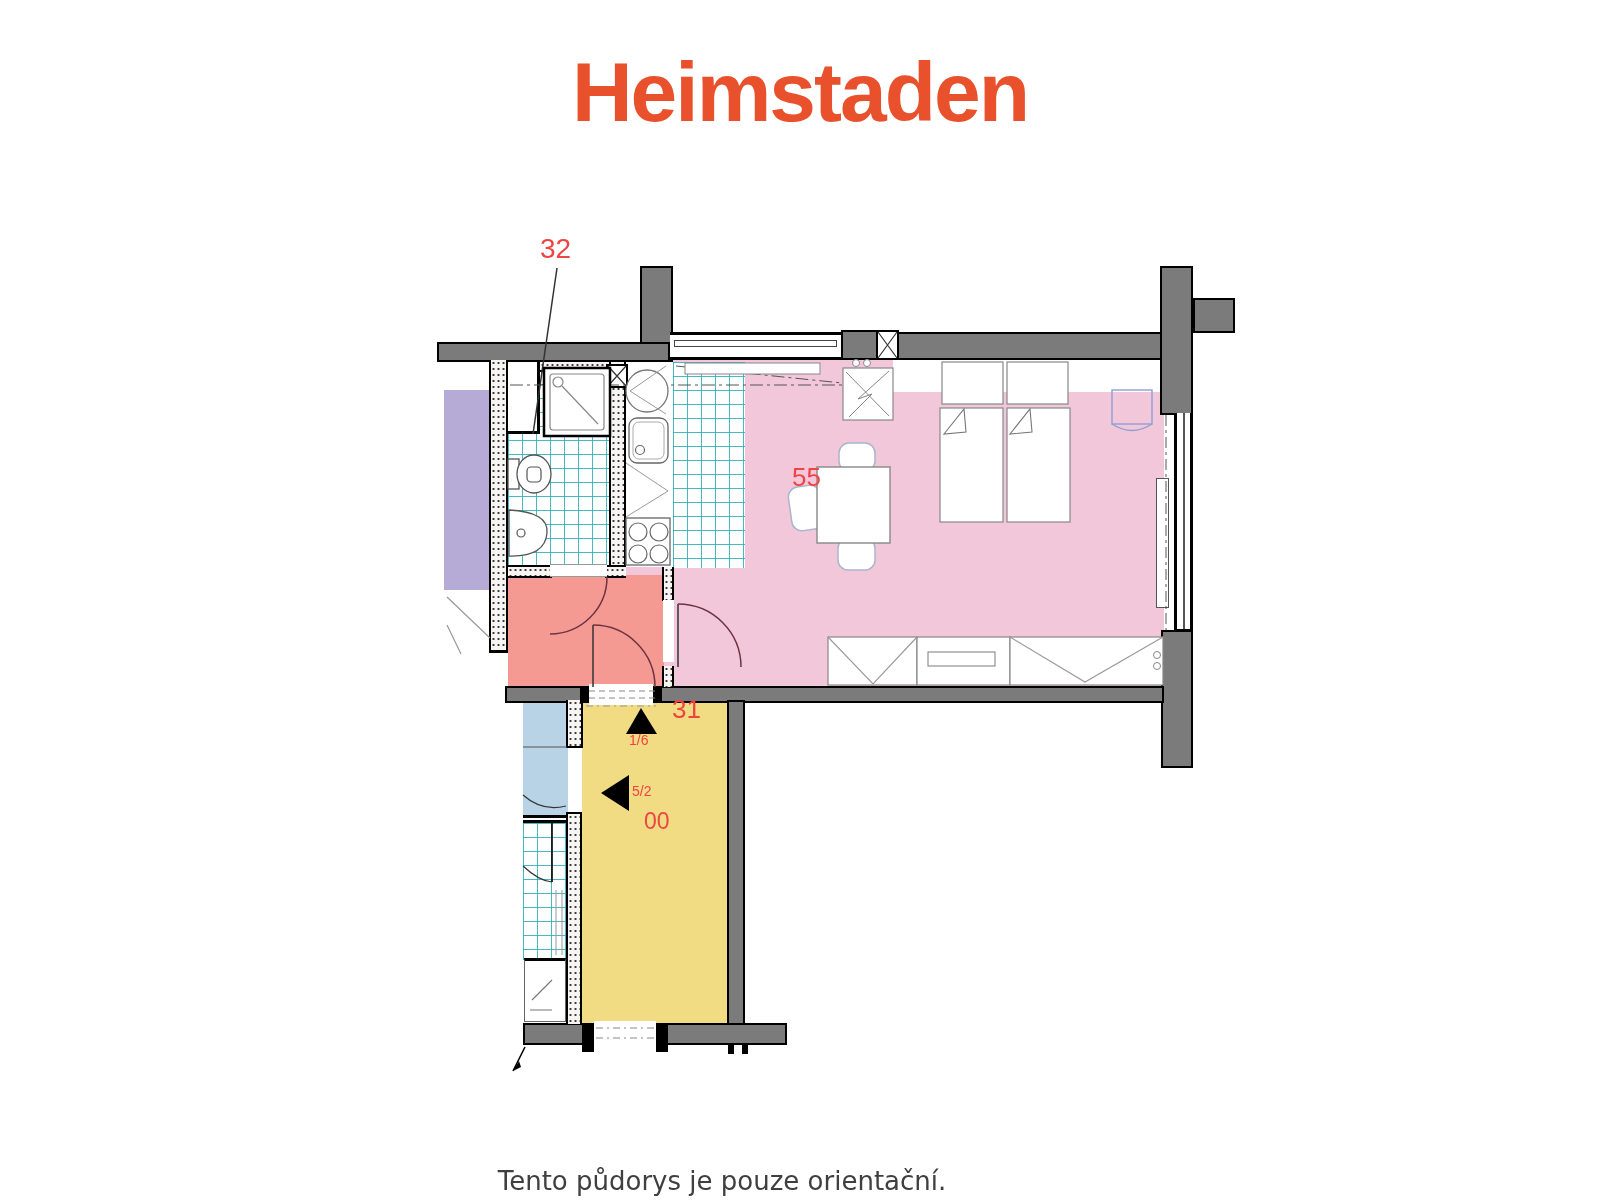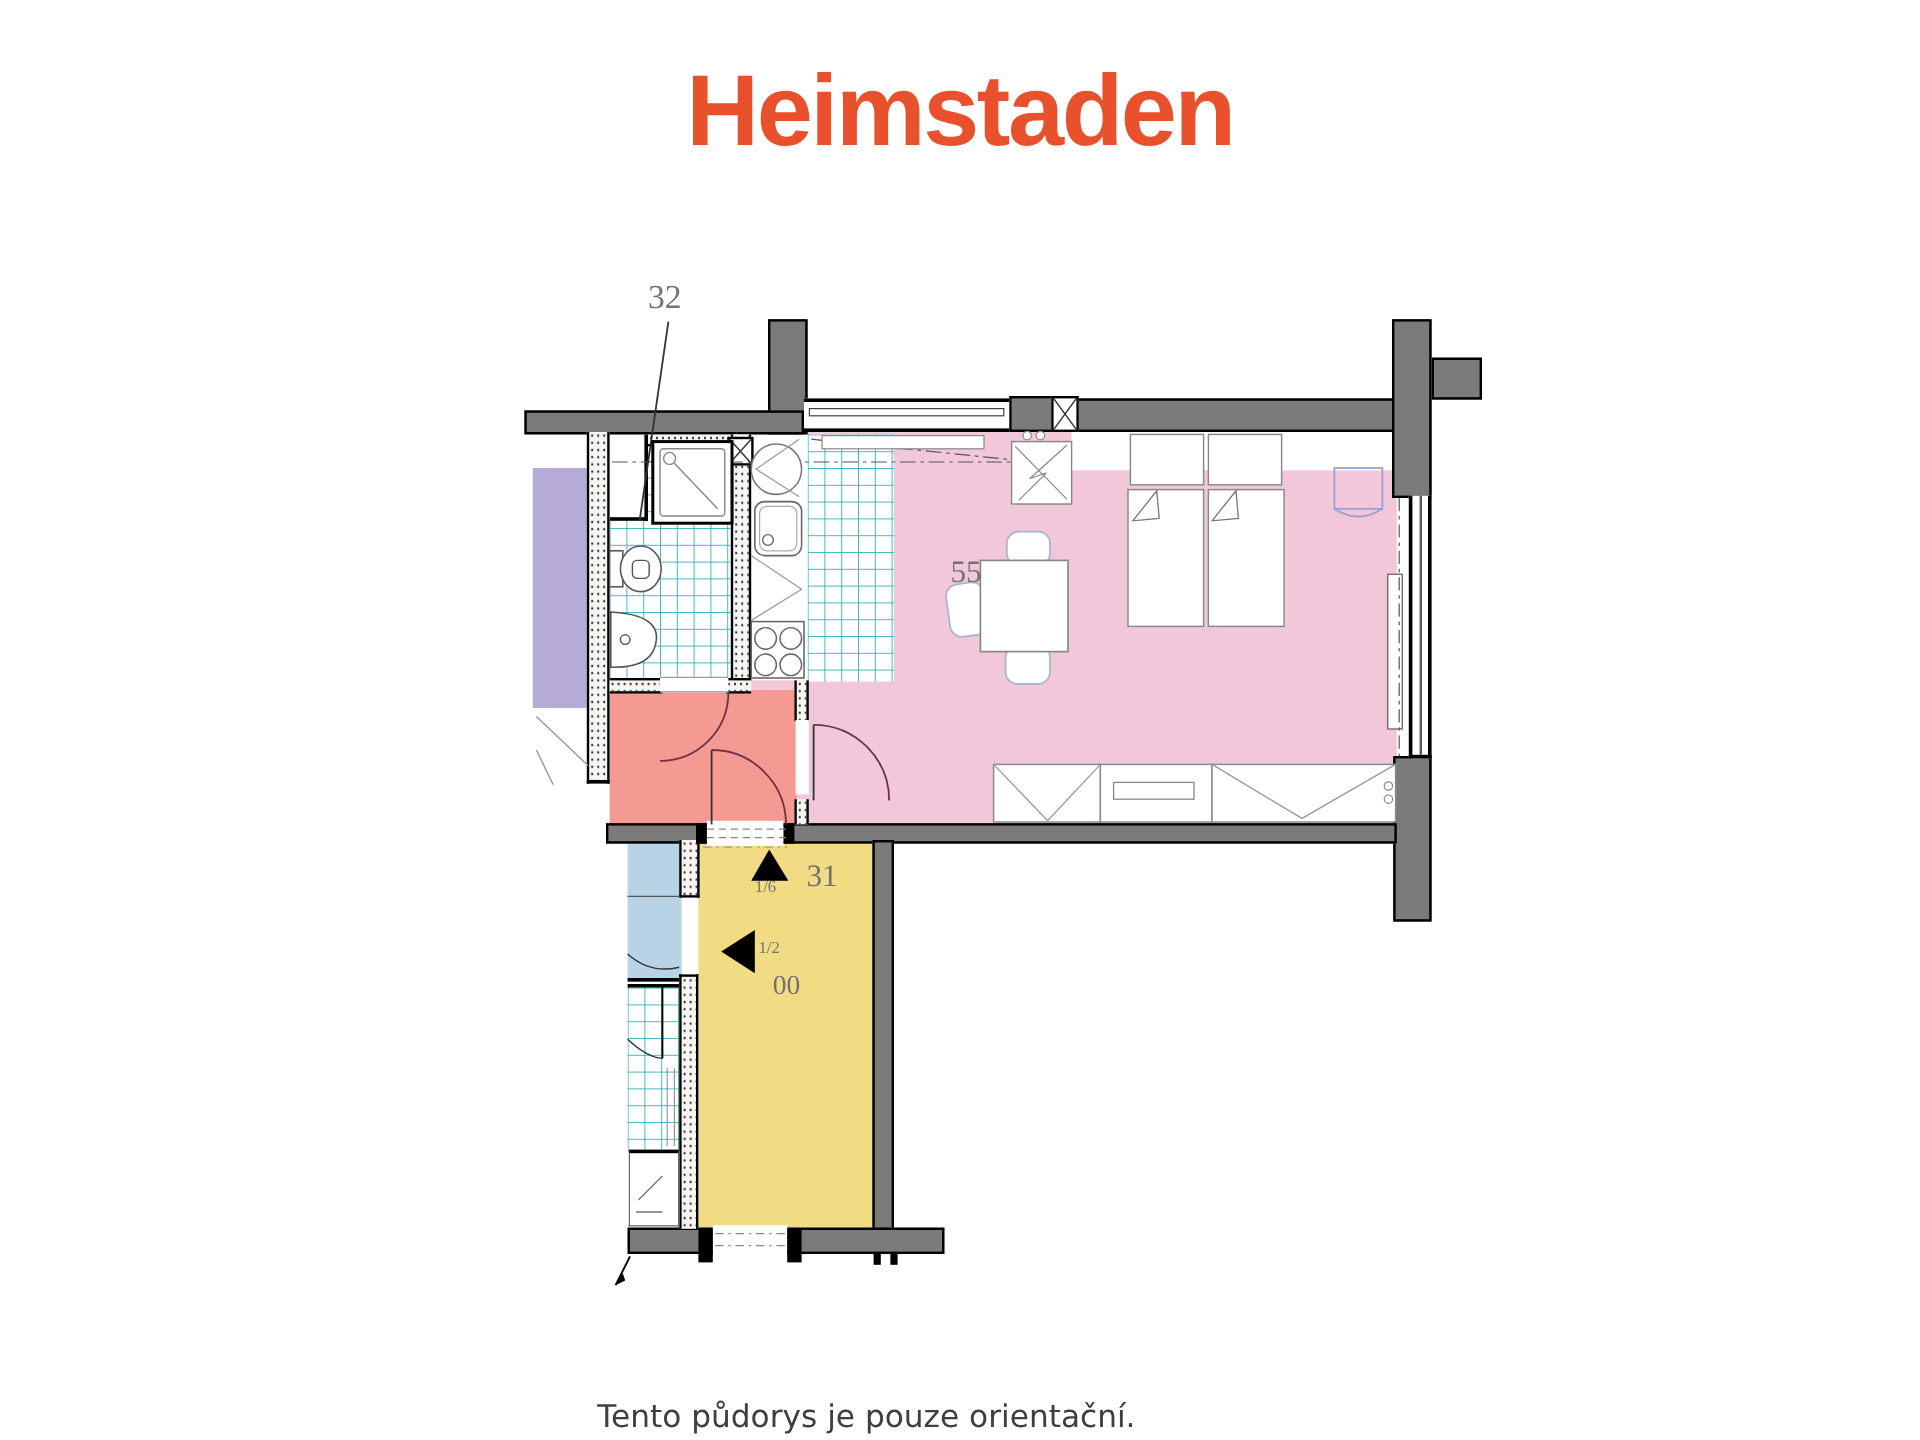--- a/index.html
+++ b/index.html
@@ -9,21 +9,21 @@
   .wall{background:#7b7b7b;border:2px solid #000;}
   .hatch{background-color:#f7f5f2;
          background-image:radial-gradient(circle,#3a3a3a 0.9px,transparent 1.3px);
          background-size:5px 6px;}
   .hatch.v{border-left:2px solid #000;border-right:2px solid #000;}
   .hatch.h{border-top:2px solid #000;border-bottom:2px solid #000;}
   .tiles{background-color:#fdffff;
          background-image:linear-gradient(to right,rgba(42,173,180,.85) 1px,transparent 1px),
                           linear-gradient(to bottom,rgba(42,173,180,.85) 1px,transparent 1px);
          background-size:14px 14px;}
-  .label{position:absolute;color:#737373;font-family:Liberation Serif, serif;}
+  .label{position:absolute;color:#ef4444;font-family:Liberation Sans, sans-serif;}
   #logo{position:absolute;left:-20px;top:44px;width:1640px;text-align:center;
         font-family:"Liberation Sans",sans-serif;font-weight:bold;font-size:84px;
         letter-spacing:-2px;color:#e8512c;}
   #caption{position:absolute;left:0;top:1166px;width:1444px;text-align:center;
            font-size:26px;color:#3f3f3f;font-family:"DejaVu Sans",sans-serif;}
   svg{position:absolute;left:0;top:0;}
 </style>
 </head>
 <body>
 
@@ -176,19 +176,19 @@
     <path d="M552,822 L552,882" stroke="#000" stroke-width="1.6"></path>
     <path d="M523,866 Q539,881 552,882" fill="none" stroke="#333" stroke-width="1.2"></path>
     <path d="M556,890 L556,955 M562,890 L562,955" stroke="#999" stroke-width="1"></path>
     <path d="M532,1000 L552,980 M530,1010 L552,1010" stroke="#777" stroke-width="1.1"></path>
     <path d="M525,1047 L513,1071" stroke="#000" stroke-width="1.6"></path>
     <polygon points="513,1071 519,1061 521,1067" fill="#000"></polygon>
   </svg>
 
   <div class="label" style="left:540px;top:233px;font-size:28px;">32</div>
   <div class="label" style="left:792px;top:462px;font-size:26px;">55</div>
-  <div class="label" style="left:672px;top:715px;font-size:26px;">31</div>
+  <div class="label" style="left:672px;top:694px;font-size:26px;">31</div>
   <div class="label" style="left:644px;top:808px;font-size:23px;">00</div>
   <div class="label" style="left:629px;top:732px;font-size:14px;">1/6</div>
-  <div class="label" style="left:632px;top:783px;font-size:14px;">1/2</div>
+  <div class="label" style="left:632px;top:783px;font-size:14px;">5/2</div>
 </div>
 
 <div id="caption">Tento půdorys je pouze orientační.</div>
 
 </body></html>

